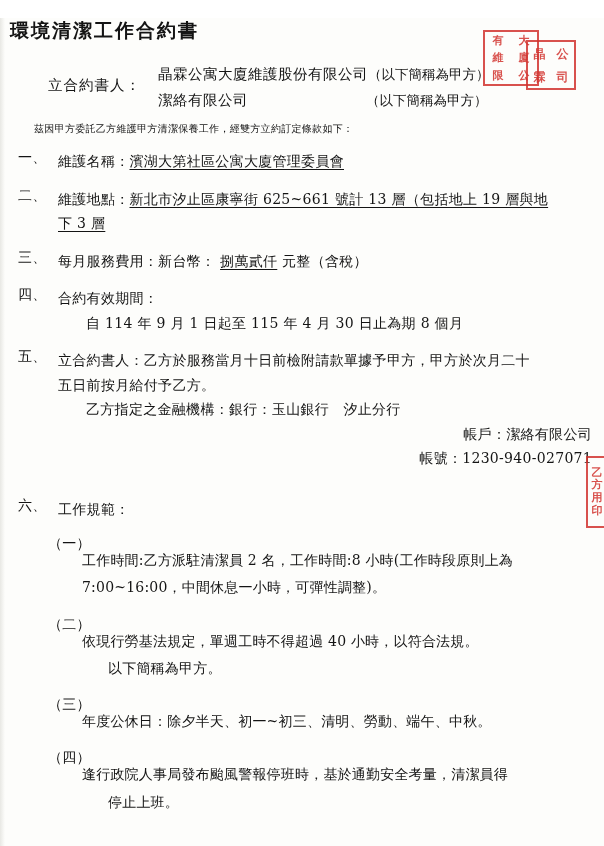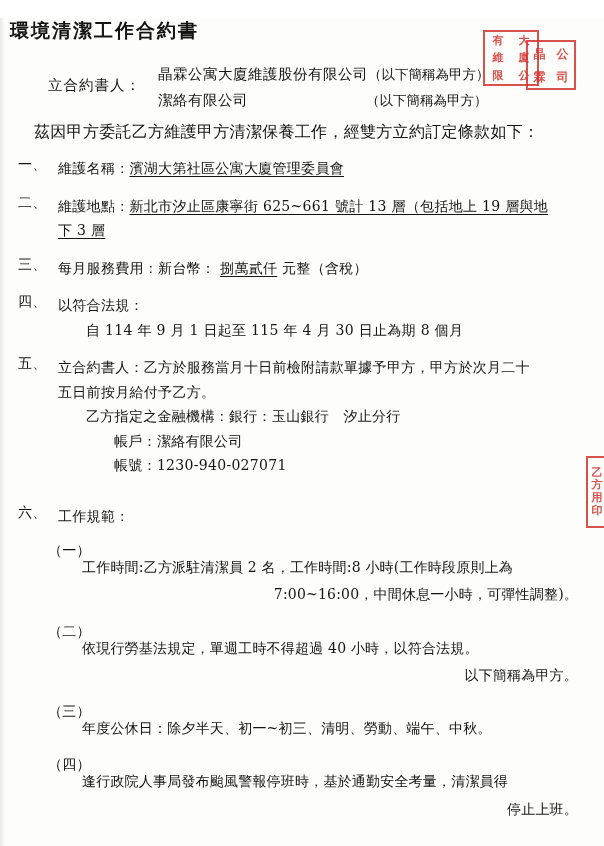--- a/index.html
+++ b/index.html
@@ -58,21 +58,21 @@
   .party-suffix {
     margin-left: 0;
     font-size: 13.5px;
     white-space: nowrap;
   }
   .party-row.second .party-suffix {
     margin-left: 118px;
   }
 
   .intro {
-    font-size: 16px;
+    font-size: 10px;
     margin: 12px 0 0 0;
     padding-left: 34px;
     letter-spacing: 0.3px;
   }
 
   .clause {
     display: flex;
     font-size: 14px;
     margin-top: 13px;
     padding-left: 18px;
@@ -90,20 +90,21 @@
   }
   .u {
     text-decoration: underline;
     text-underline-offset: 3px;
   }
   .indent-1 {
     padding-left: 28px;
   }
   .indent-2 {
     padding-left: 56px;
+    text-align: right;
   }
   .sub-line {
   }
 
   .sub-clause {
     display: flex;
     font-size: 14px;
     margin-top: 14px;
     padding-left: 48px;
     letter-spacing: 0.2px;
@@ -115,21 +116,20 @@
   }
   .sub-body {
     flex: 1;
     padding-right: 26px;
     line-height: 1.95;
     margin-top: 12px;
   }
   .sub-body .cont {
     display: block;
     padding-left: 0;
-    text-align: right;
   }
   .sub-body .cont.pad {
     padding-left: 26px;
   }
 
   
   .stamp {
     position: absolute;
     border: 2px solid #d2342f;
     color: #d2342f;
@@ -256,21 +256,21 @@
     <div class="clause-body">
       <span>每月服務費用：新台幣：</span>
       <span class="u">捌萬貳仟</span>
       <span>元整（含稅）</span>
     </div>
   </div>
 
   <div class="clause">
     <div class="clause-num">四、</div>
     <div class="clause-body">
-      <span>以符合法規：</span>
+      <span>合約有效期間：</span>
       <div class="sub-line indent-1">自 114 年 9 月 1 日起至 115 年 4 月 30 日止為期 8 個月</div>
     </div>
   </div>
 
   <div class="clause">
     <div class="clause-num">五、</div>
     <div class="clause-body">
       <span>立合約書人：</span><span>乙方於服務當月十日前檢附請款單據予甲方，甲方於次月二十</span>
       <div>五日前按月給付予乙方。</div>
       <div class="sub-line indent-1">乙方指定之金融機構：銀行：玉山銀行　汐止分行</div>

